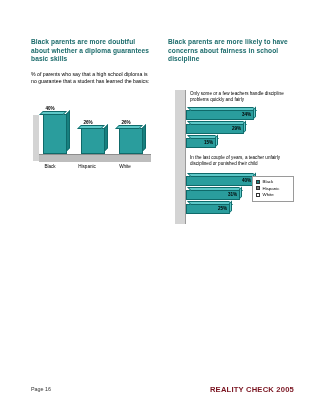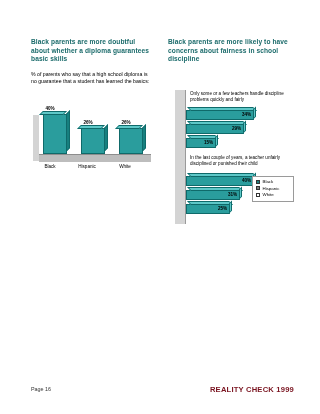--- a/index.html
+++ b/index.html
@@ -308,15 +308,15 @@
       <span class="legend-swatch" style="background:#7f7f7f;"></span>
       <span class="legend-label">Hispanic</span>
     </div>
     <div class="legend-row">
       <span class="legend-swatch" style="background:#ffffff;"></span>
       <span class="legend-label">White</span>
     </div>
   </div>
 
   <div class="footer-left">Page 16</div>
-  <div class="footer-right">REALITY CHECK 1999</div>
+  <div class="footer-right">REALITY CHECK 2005</div>
 
 </div>
 
 </body></html>

